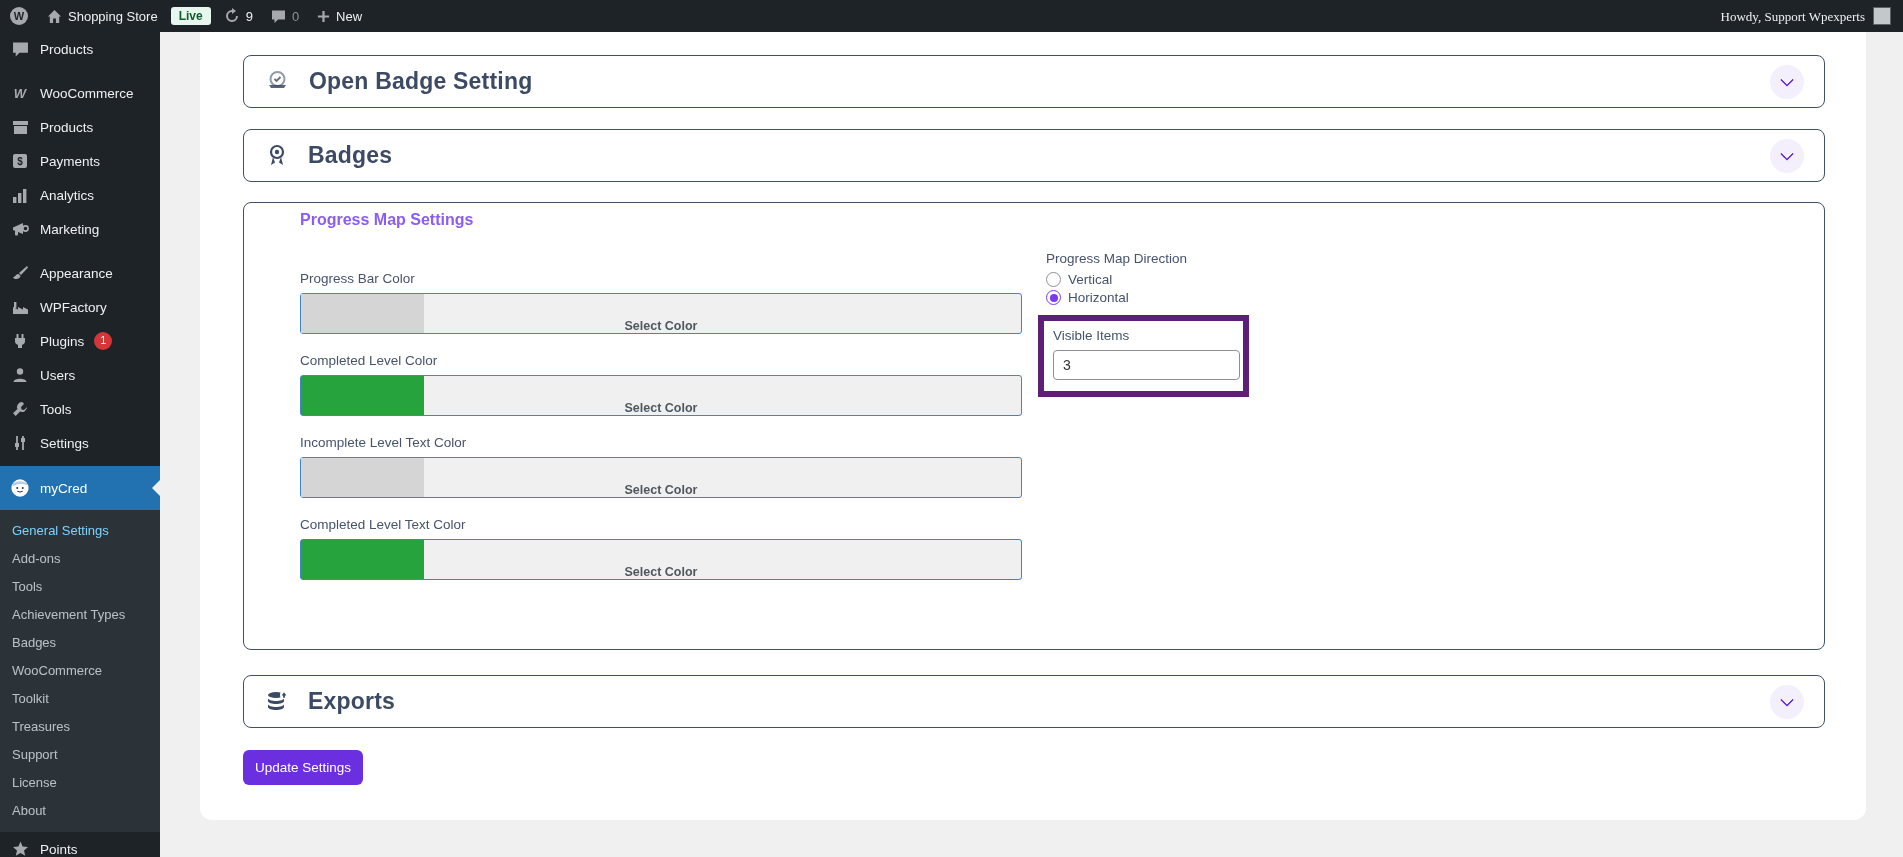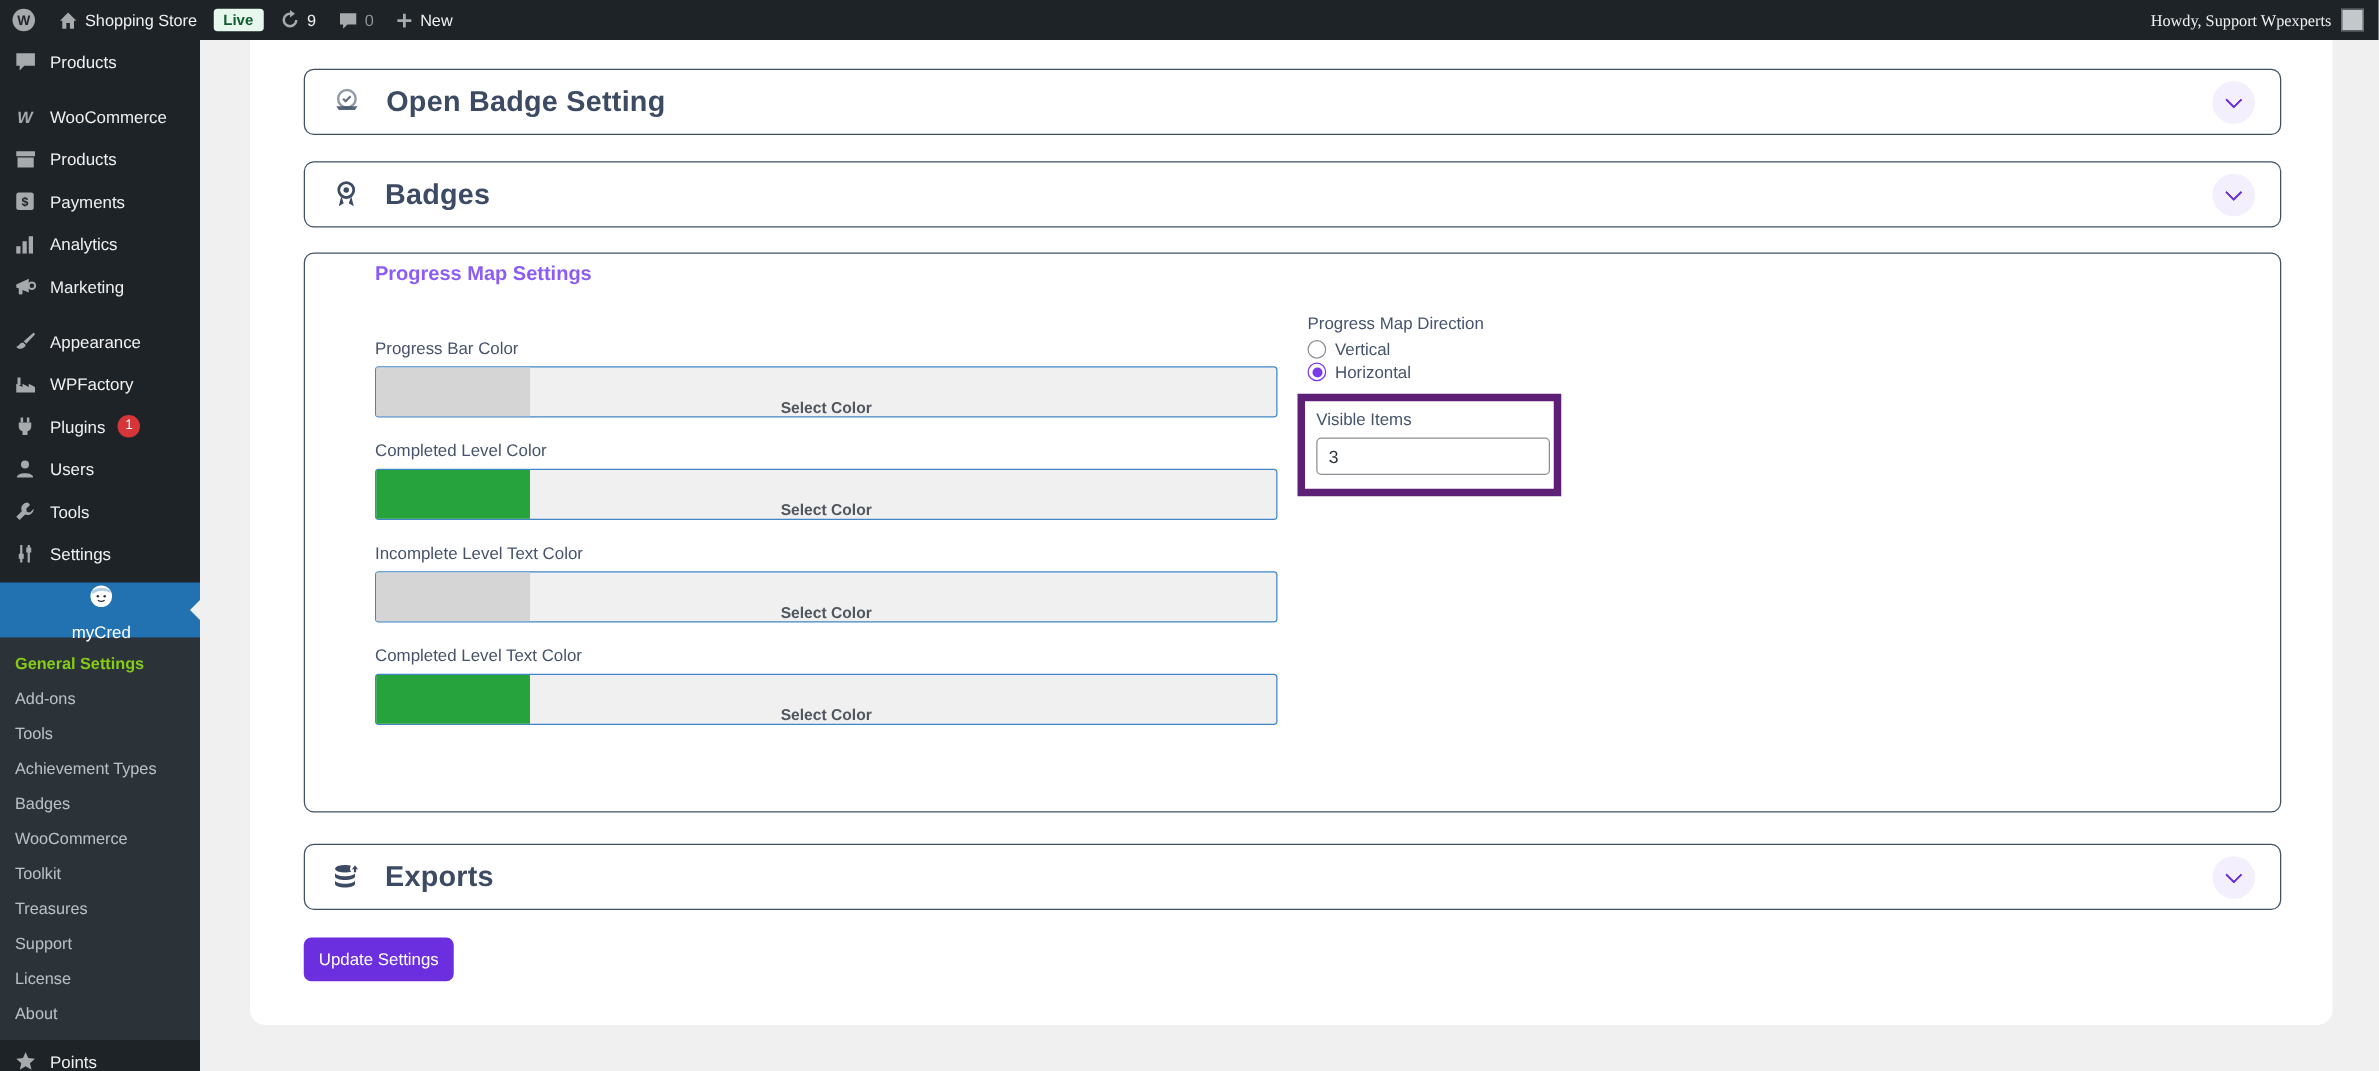--- a/index.html
+++ b/index.html
@@ -32,33 +32,33 @@
     height:34px; display:flex; align-items:center; gap:10px;
     padding:0 8px 0 10px; cursor:pointer; color:#f0f0f1;
   }
   .menu-item .mi-icon { width:20px; display:flex; justify-content:center; color:#a7aaad; flex:none; }
   .menu-sep { height:10px; }
   .menu-badge {
     background:#d63638; color:#fff; font-size:11px; line-height:17px;
     min-width:18px; height:18px; text-align:center; border-radius:9px; padding:0 5px;
   }
   .menu-item.active-top {
-    height:44px; background:#2271b1; color:#fff; position:relative;flex-direction:column;
+    height:44px; background:#2271b1; color:#fff; position:relative;
   }
   .menu-item.active-top .mi-icon { color:#fff; }
   .menu-item.active-top::after {
     content:""; position:absolute; right:0; top:50%; margin-top:-8px;
     border:8px solid transparent; border-right-color:#f0f0f1;
   }
   .submenu { background:#2c3338; padding:6px 0 8px; }
   .submenu-item {
     height:28px; display:flex; align-items:center; padding:0 12px;
     color:rgba(240,246,252,.72); font-size:13px; cursor:pointer;
   }
-  .submenu-item.active { color:#84cc16; font-weight:bold; }
+  .submenu-item.active { color:#7dd3fc; font-weight:normal; }
   
   #content { position:absolute; left:160px; top:32px; width:1743px; height:825px; background:#f0f0f1; }
   #card {
     position:absolute; left:40px; top:0; width:1666px; height:788px;
     background:#ffffff; border-radius:0 0 12px 12px;
   }
   #card-inner { position:absolute; left:43px; top:0; width:1582px; }
   .accordion {
     border:1.6px solid #405165; border-radius:8px; background:#fff;
     position:relative; display:flex; align-items:center; padding:0 70px 0 20px;

